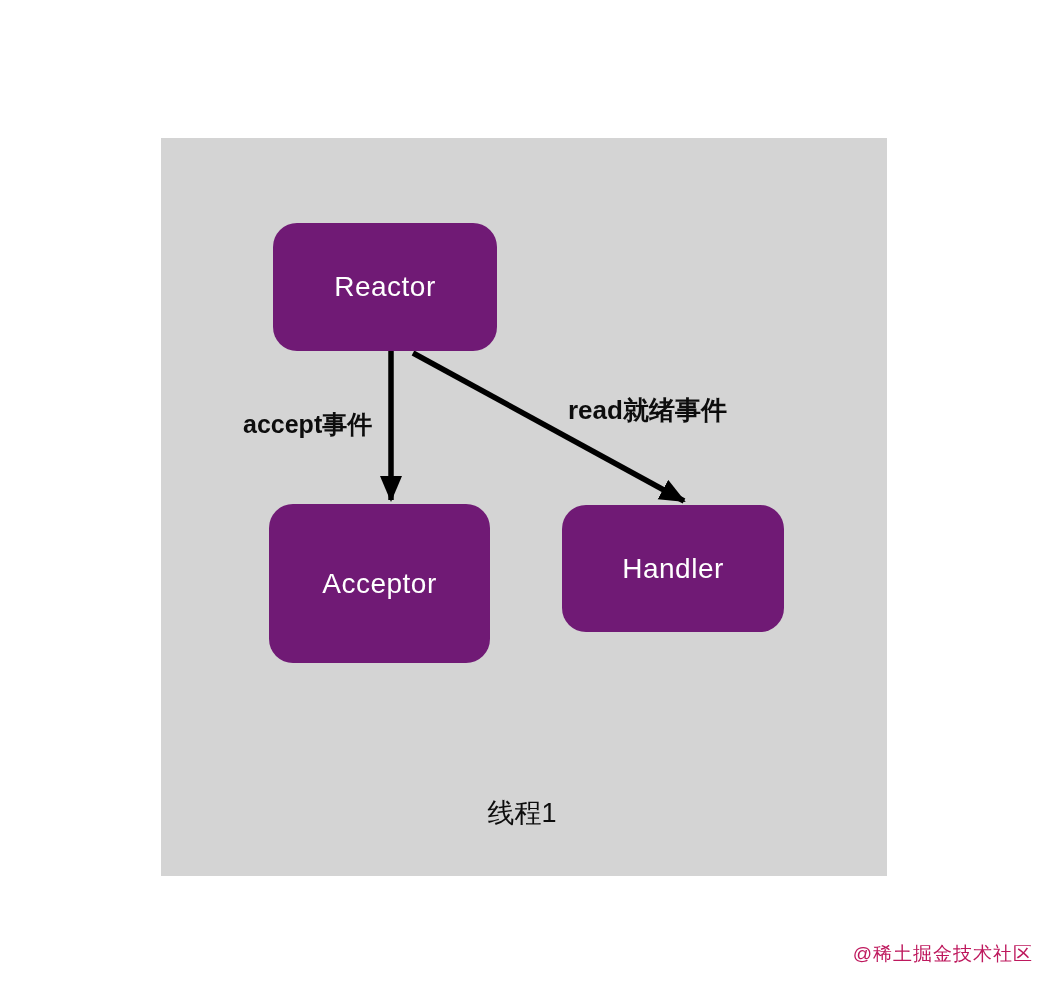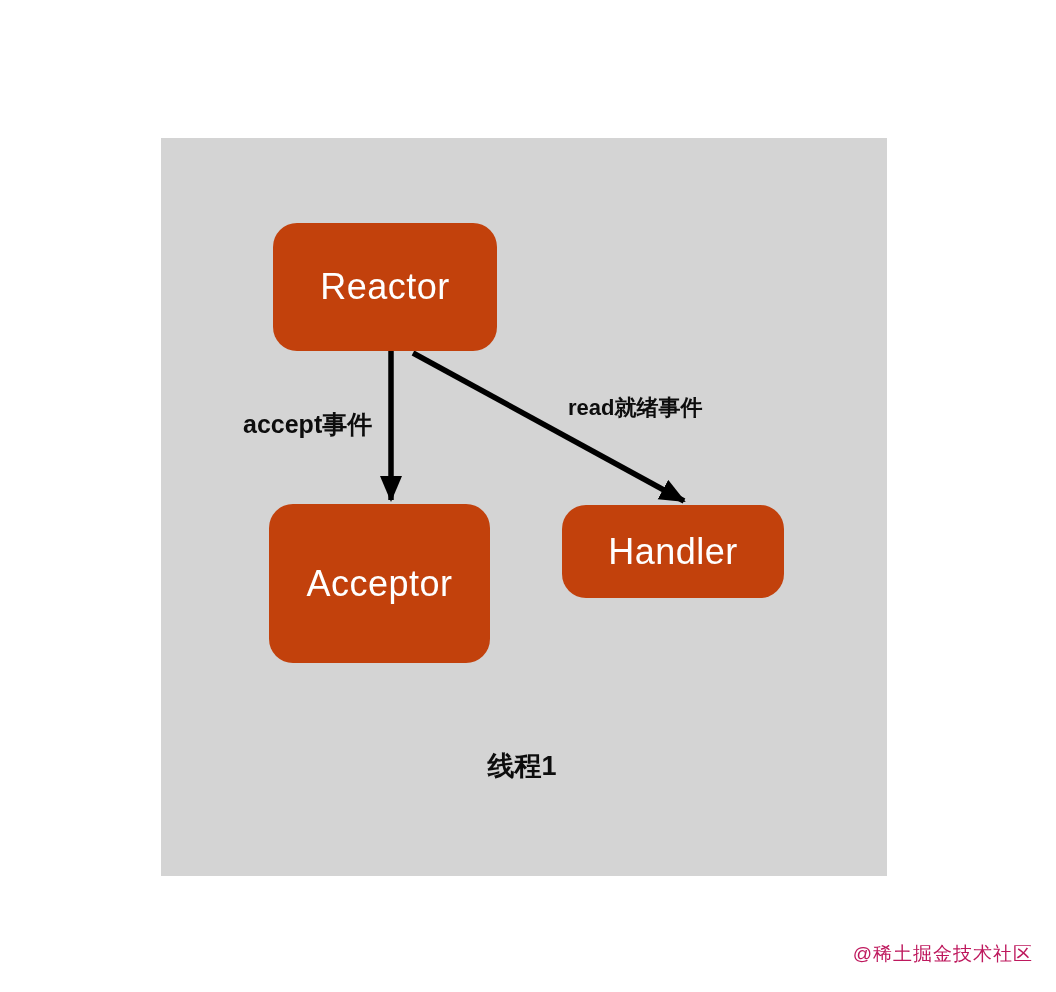--- a/index.html
+++ b/index.html
@@ -11,54 +11,54 @@
     overflow: hidden;
   }
   .panel {
     position: absolute;
     left: 161px; top: 138px;
     width: 726px; height: 738px;
     background: #d4d4d4;
   }
   .node {
     position: absolute;
-    background: #c2410c;
+    background: #701a75;
     border-radius: 24px;
     display: flex;
     align-items: center;
     justify-content: center;
     color: #ffffff;
-    font-size: 36px;
+    font-size: 28px;
     font-weight: 400;
     letter-spacing: 0.5px;
   }
   .node-reactor  { left: 273px; top: 223px; width: 224px; height: 128px; }
   .node-acceptor { left: 269px; top: 504px; width: 221px; height: 159px; }
-  .node-handler  { left: 562px; top: 505px; width: 222px; height: 93px; }
+  .node-handler  { left: 562px; top: 505px; width: 222px; height: 127px; }
   .arrows {
     position: absolute;
     left: 0; top: 0;
     width: 1056px; height: 992px;
     pointer-events: none;
   }
   .edge-label {
     position: absolute;
     color: #0d0d0d;
     font-weight: 700;
     white-space: nowrap;
   }
   .edge-label-accept { left: 243px; top: 408px; font-size: 25px; }
-  .edge-label-read   { left: 568px; top: 393px; font-size: 22px; }
+  .edge-label-read   { left: 568px; top: 393px; font-size: 26px; }
   .caption {
     position: absolute;
-    left: 422px; top: 748px;
+    left: 422px; top: 795px;
     width: 200px;
     text-align: center;
     color: #0d0d0d;
-    font-weight: 700;
+    font-weight: 400;
     font-size: 27px;
   }
   .watermark {
     position: absolute;
     right: 23px; top: 941px;
     font-size: 19px;
     color: #be185d;
     letter-spacing: 1px;
   }
 </style>

